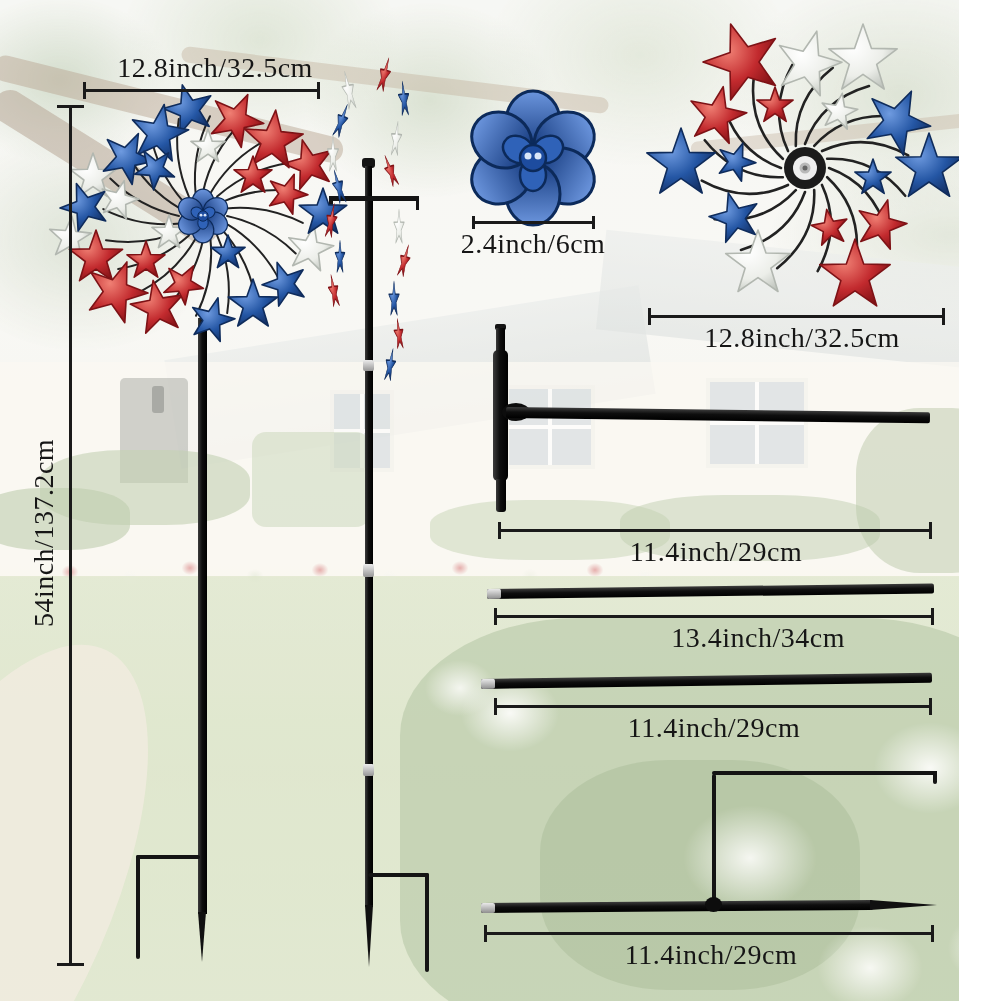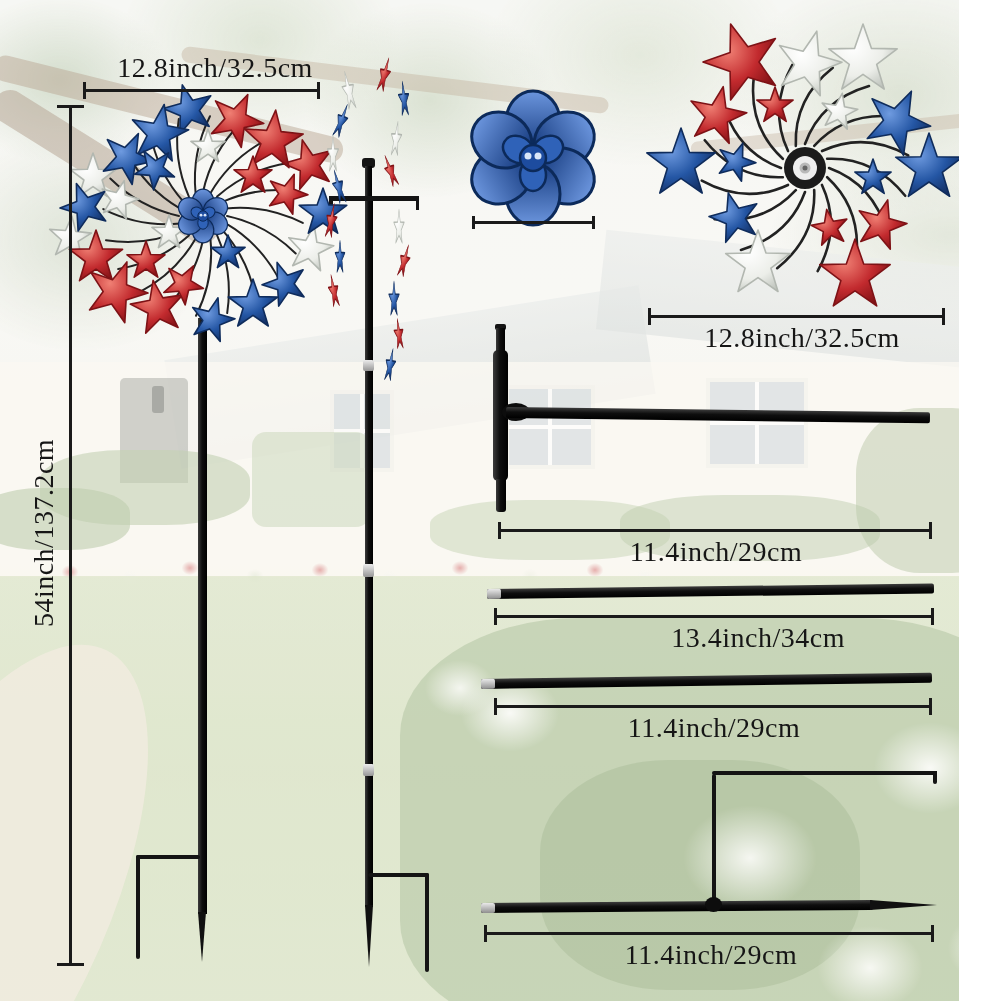--- a/index.html
+++ b/index.html
@@ -322,20 +322,21 @@
       </g>
     </svg>
 
   <div class="abs dimlabel" style="left:85px;top:52px;width:260px;">12.8inch/32.5cm</div>
   <div class="abs dimh" style="left:83px;top:82px;width:231px;"></div>
 
   <div class="abs dimv" style="left:57px;top:105px;height:855px;"></div>
   <div class="abs dimlabel-v" style="left:44px;top:533px;">54inch/137.2cm</div>
 
   <div class="abs dimh small" style="left:472px;top:216px;width:117px;"></div>
+  <div class="abs dimlabel" style="left:403px;top:228px;width:260px;">2.4inch/6cm</div>
 
   <div class="abs dimh" style="left:648px;top:308px;width:291px;"></div>
   <div class="abs dimlabel" style="left:672px;top:322px;width:260px;">12.8inch/32.5cm</div>
 
   <div class="abs dimh" style="left:498px;top:522px;width:428px;"></div>
   <div class="abs dimlabel" style="left:586px;top:536px;width:260px;">11.4inch/29cm</div>
 
   <div class="abs dimh" style="left:494px;top:608px;width:434px;"></div>
   <div class="abs dimlabel" style="left:585px;top:622px;width:260px;text-align:right;">13.4inch/34cm</div>
 

